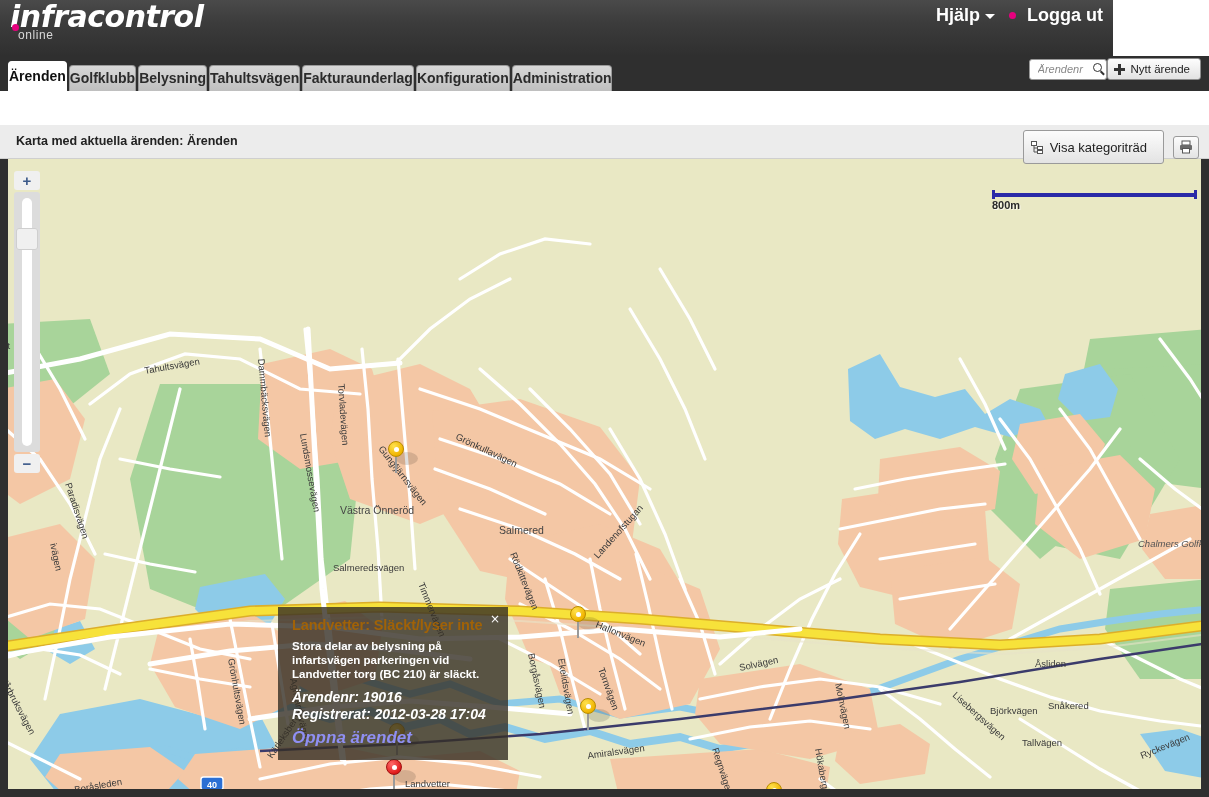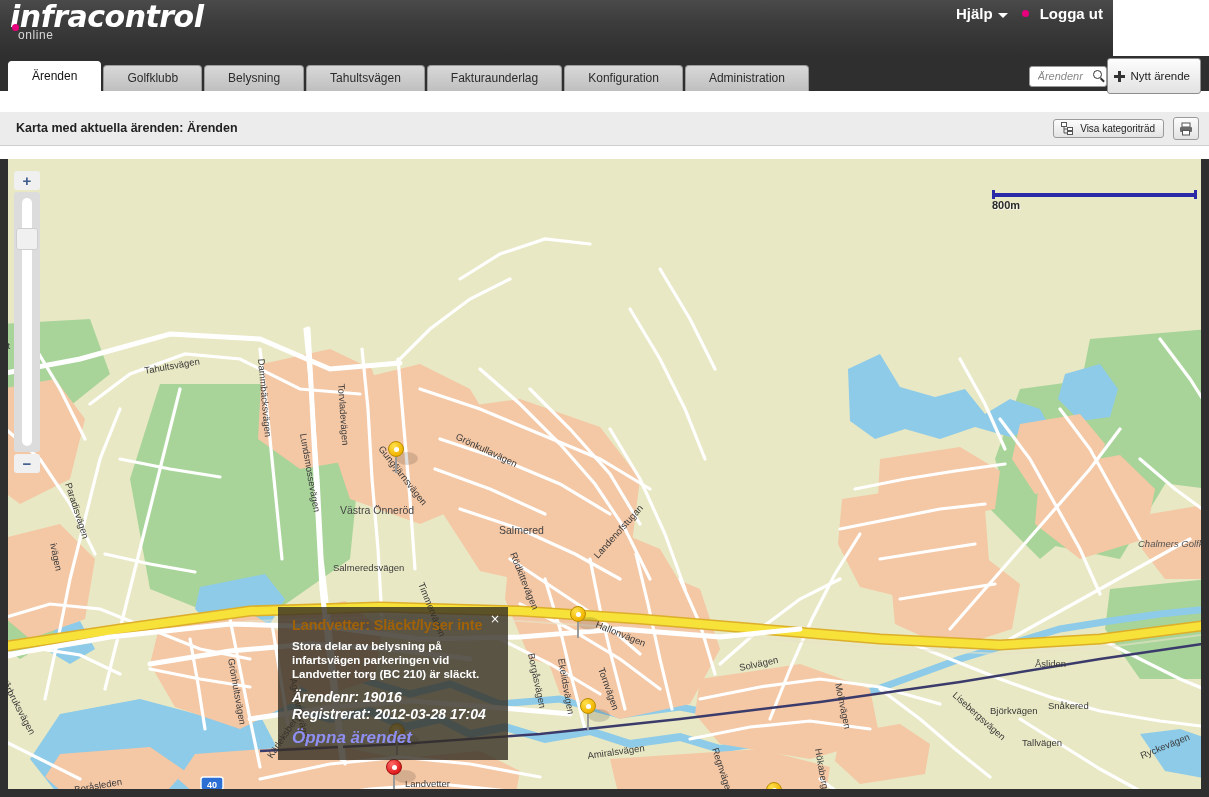--- a/index.html
+++ b/index.html
@@ -35,21 +35,21 @@
     width: 7px; height: 7px; border-radius: 50%;
     background: #e6007e;
   }
   .logo-sub {
     font-size: 12px; color: #d8d8d8; letter-spacing: 0.6px;
     margin-top: -4px; padding-left: 10px;
   }
   .top-right {
     position: absolute; right: 10px; top: 5px;
     display: flex; align-items: center; gap: 8px;
-    font-size: 15px; font-weight: bold;
+    font-size: 18px; font-weight: bold;
   }
   .help-link { color: #ffffff; text-decoration: none; }
   .caret-down {
     display: inline-block; width: 0; height: 0; margin-left: 5px;
     border-left: 5px solid transparent; border-right: 5px solid transparent;
     border-top: 5px solid #ffffff; vertical-align: middle;
   }
   .pink-dot { width: 7px; height: 7px; border-radius: 50%; background: #e6007e; display:inline-block; margin: 0 3px 0 6px;}
   .logout-link { color: #ffffff; text-decoration: none; }
 
@@ -73,21 +73,21 @@
   .search-box input::placeholder { color:#888; font-style: italic; }
   .mag {
     position: absolute; right: 4px; top: 3px;
     width: 9px; height: 9px; border: 1.6px solid #333; border-radius: 50%;
   }
   .mag::after {
     content: ""; position: absolute; right: -4px; bottom: -3px;
     width: 5px; height: 1.6px; background: #333; transform: rotate(45deg);
   }
   .btn-new {
-    height: 36px; padding: 0 10px 0 6px;
+    height: 22px; padding: 0 10px 0 6px;
     background: linear-gradient(to bottom,#fdfdfd 0%, #e2e2e2 100%);
     border: 1px solid #8d8d8d; border-radius: 3px;
     font-size: 11.5px; color: #222; display: flex; align-items: center; gap: 6px;
     cursor: pointer;
   }
   .plus-ic {
     position: relative; width: 11px; height: 11px; display:inline-block;
   }
   .plus-ic::before, .plus-ic::after {
     content:""; position:absolute; background:#333;
@@ -95,22 +95,22 @@
   .plus-ic::before { left: 0; top: 4px; width: 11px; height: 3px; }
   .plus-ic::after { left: 4px; top: 0; width: 3px; height: 11px; }
 
   
   .tabstrip {
     position: absolute; top: 56px; left: 0; width: 1209px; height: 35px;
     background: #2f2f2f; z-index: 35;
   }
   .tabs { position: absolute; left: 8px; bottom: 0; display: flex; align-items: flex-end; gap: 2px; }
   .tab {
-    height: 26px; padding: 0 23px; line-height: 25px;
-    font-size: 12px; color: #2b2b2b; font-weight: normal;
+    height: 26px; padding: 0 0; line-height: 25px;
+    font-size: 14px; color: #2b2b2b; font-weight: bold;
     background: linear-gradient(to bottom,#d8d8d8 0%, #bfbfbf 100%);
     border: 1px solid #9a9a9a; border-bottom: 0;
     border-radius: 4px 4px 0 0; cursor: pointer; white-space: nowrap;
   }
   .tab.active {
     height: 30px; line-height: 29px;
     background: #ffffff; color: #111; border-color: #ffffff;
   }
 
   
@@ -121,35 +121,35 @@
   }
   .subnav a {
     font-size: 12px; color: #333; text-decoration: none;
     padding: 0 22px 0 0; white-space: nowrap;
   }
   .subnav a:first-child { padding-left: 0; }
   .subnav a.active { font-weight: bold; color: #000; }
 
   
   .pagebar {
-    position: absolute; top: 112px; left: 0; width: 1209px; height: 34px;
+    position: absolute; top: 125px; left: 0; width: 1209px; height: 34px;
     background: #ececec; border-bottom: 1px solid #cfcfcf; z-index: 28;
   }
   .pagebar .title {
     position: absolute; left: 16px; top: 9px;
     font-size: 12.5px; font-weight: bold; color: #222;
   }
   .pagebar-actions {
     position: absolute; right: 10px; top: 5px; display: flex; gap: 9px; align-items: center;
   }
   .btn-grey {
-    height: 19px; padding: 0 8px 0 7px;
+    height: 34px; padding: 0 16px 0 7px;
     background: linear-gradient(to bottom,#fcfcfc 0%,#e3e3e3 100%);
     border: 1px solid #9a9a9a; border-radius: 3px;
-    font-size: 10px; color: #222; display: flex; align-items: center; gap: 6px; cursor: pointer;
+    font-size: 13px; color: #222; display: flex; align-items: center; gap: 6px; cursor: pointer;
   }
   .btn-sq {
     width: 26px; height: 23px;
     background: linear-gradient(to bottom,#fcfcfc 0%,#e3e3e3 100%);
     border: 1px solid #9a9a9a; border-radius: 3px;
     display: flex; align-items: center; justify-content: center; cursor: pointer;
   }
 
   
   .mapwrap {

